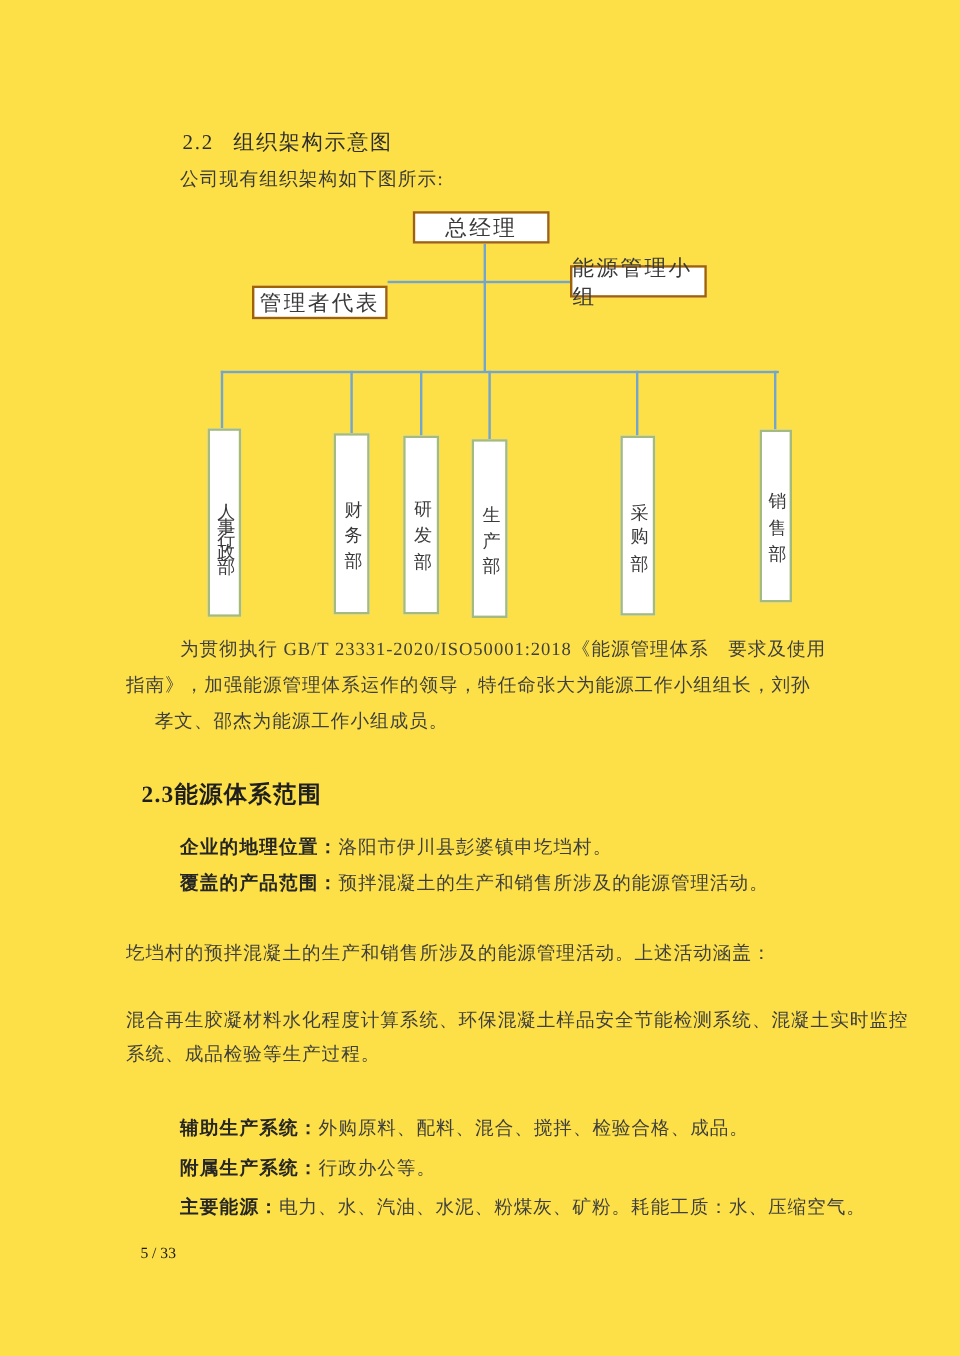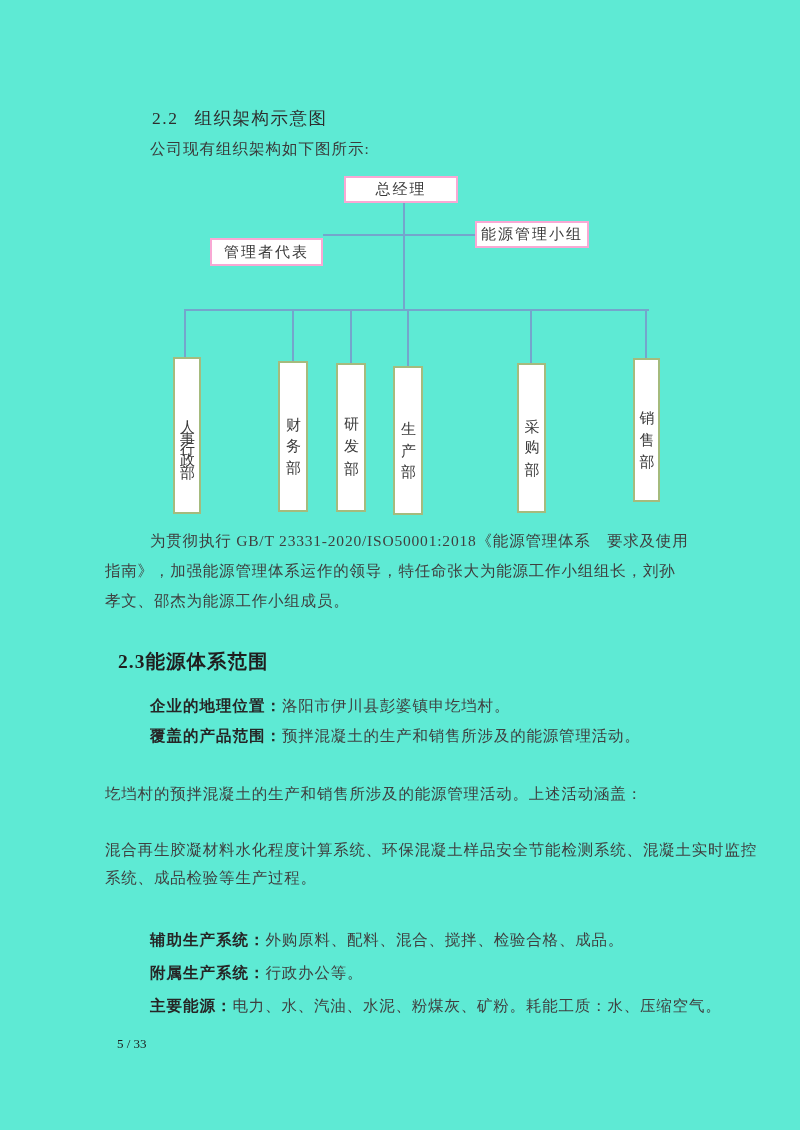--- a/index.html
+++ b/index.html
@@ -1,19 +1,19 @@
 <!DOCTYPE html>
 <html><head>
 <meta charset="utf-8">
 <style>
   html,body{margin:0;padding:0;background:#ffffff;}
   .page{
     position:relative;
     width:800px;height:1130px;
-    background:#5eead4;
+    background:#fde047;
     font-family:"Liberation Serif","DejaVu Serif",serif;
     color:#3c3c3c;
     overflow:hidden;
   }
   .abs{position:absolute;}
   
   .h22{
     left:152px;top:106px;
     font-size:17.5px;color:#2e2e2e;letter-spacing:1.5px;
     white-space:nowrap;
@@ -26,24 +26,24 @@
   }
   .h23{
     left:118px;top:648px;
     font-size:19.5px;font-weight:bold;color:#1f1f1f;letter-spacing:1px;
     white-space:nowrap;
   }
   .h23 .num{margin-right:0;}
   
   .obox{
     position:absolute;
-    border:2px solid #f9a8d4;
+    border:2px solid #a16207;
     background:#ffffff;
     display:flex;align-items:center;justify-content:center;
-    font-size:15px;color:#3a3a3a;letter-spacing:2px;
+    font-size:18px;color:#3a3a3a;letter-spacing:2px;
     box-sizing:border-box;
   }
   .vbox{
     position:absolute;
     border:2px solid #a5bb7d;
     background:#ffffff;
     display:flex;align-items:center;justify-content:center;
     box-sizing:border-box;
   }
   .vbox span{
@@ -107,21 +107,21 @@
   </div>
   <div class="vbox" style="left:517px;top:363px;width:29px;height:150px;">
     <span class="ls3">采购部</span>
   </div>
   <div class="vbox" style="left:633px;top:358px;width:27px;height:144px;">
     <span class="ls3">销售部</span>
   </div>
 
   <div class="abs bline ind" style="top:531px;">为贯彻执行 GB/T 23331-2020/ISO50001:2018《能源管理体系　要求及使用</div>
   <div class="abs bline" style="top:561px;">指南》，加强能源管理体系运作的领导，特任命张大为能源工作小组组长，刘孙</div>
-  <div class="abs bline" style="top:591px;">孝文、邵杰为能源工作小组成员。</div>
+  <div class="abs bline" style="top:591px;margin-left:24px;">孝文、邵杰为能源工作小组成员。</div>
 
   <div class="abs h23">
     <span class="num">2.3</span><span>能源体系范围</span>
   </div>
 
   <div class="abs bline ind" style="top:696px;">
     <b>企业的地理位置：</b><span>洛阳市伊川县彭婆镇申圪垱村。</span>
   </div>
   <div class="abs bline ind" style="top:726px;">
     <b>覆盖的产品范围：</b><span>预拌混凝土的生产和销售所涉及的能源管理活动。</span>

